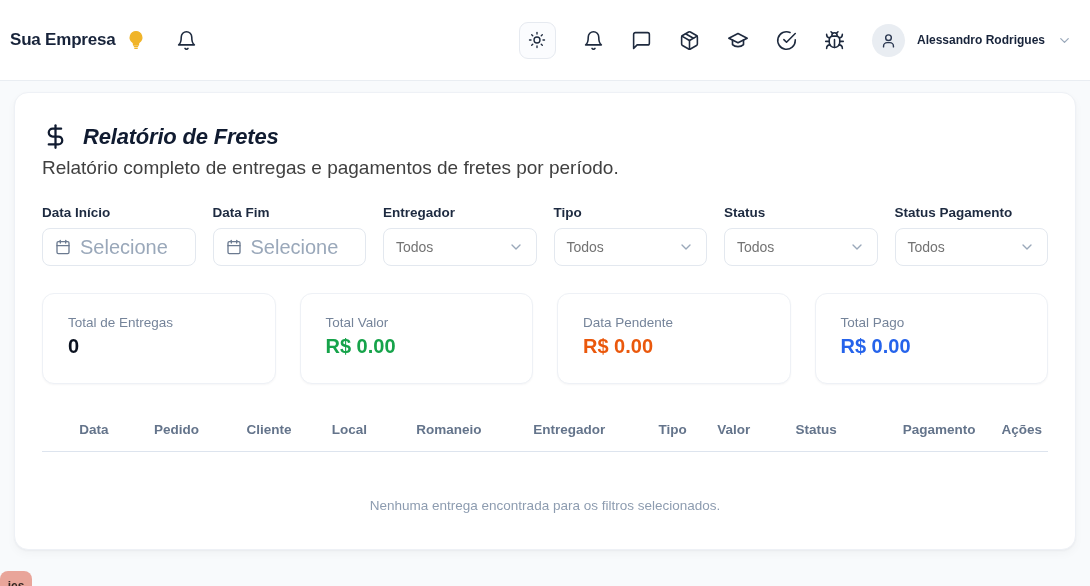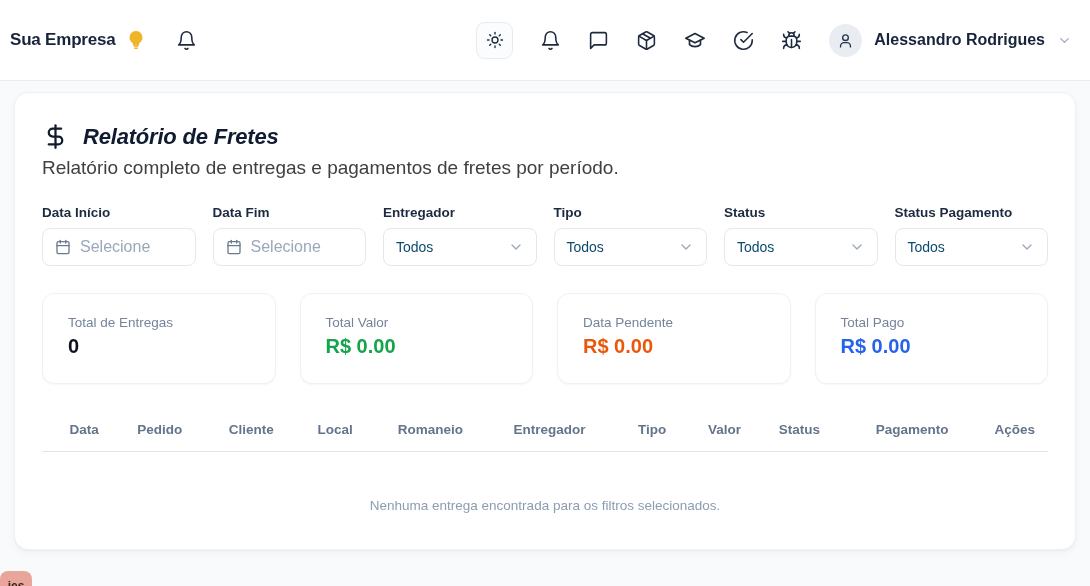--- a/index.html
+++ b/index.html
@@ -55,21 +55,21 @@
     cursor: pointer;
   }
   .avatar {
     width: 33px; height: 33px;
     border-radius: 50%;
     background: #e9edf2;
     display: flex; align-items: center; justify-content: center;
     color: #2a3750;
   }
   .user-name {
-    font-size: 16px;
+    font-size: 12px;
     font-weight: 700;
     color: #17233a;
   }
 
   
   .card {
     position: absolute;
     left: 14px;
     top: 92px;
     width: 1062px;
@@ -115,22 +115,22 @@
     height: 38px;
     border: 1px solid #e3e8ef;
     border-radius: 8px;
     background: #ffffff;
     display: flex;
     align-items: center;
     gap: 9px;
     padding: 0 12px;
     cursor: pointer;
   }
-  .field .placeholder { font-size: 16px; color: #9aa8ba; }
-  .field .value { font-size: 14px; color: #0c4a6e; }
+  .field .placeholder { font-size: 20px; color: #9aa8ba; }
+  .field .value { font-size: 14px; color: #737373; }
   .field .chev { margin-left: auto; color: #9aa8ba; }
 
   
   .stats {
     margin-top: 27px;
     display: grid;
     grid-template-columns: repeat(4, 1fr);
     gap: 24px;
   }
   .stat-card {
@@ -152,21 +152,21 @@
   }
 
   
   .report-table {
     margin-top: 28px;
     width: 100%;
     border-collapse: collapse;
     table-layout: fixed;
   }
   .report-table th {
-    text-align: center;
+    text-align: right;
     font-size: 13.5px;
     font-weight: 700;
     color: #64748b;
     padding: 10px 6px 14px 6px;
     border-bottom: 1px solid #dde4ee;
     white-space: nowrap;
   }
   .report-table th:first-child { padding-left: 18px; }
   .empty-row td {
     text-align: center;

